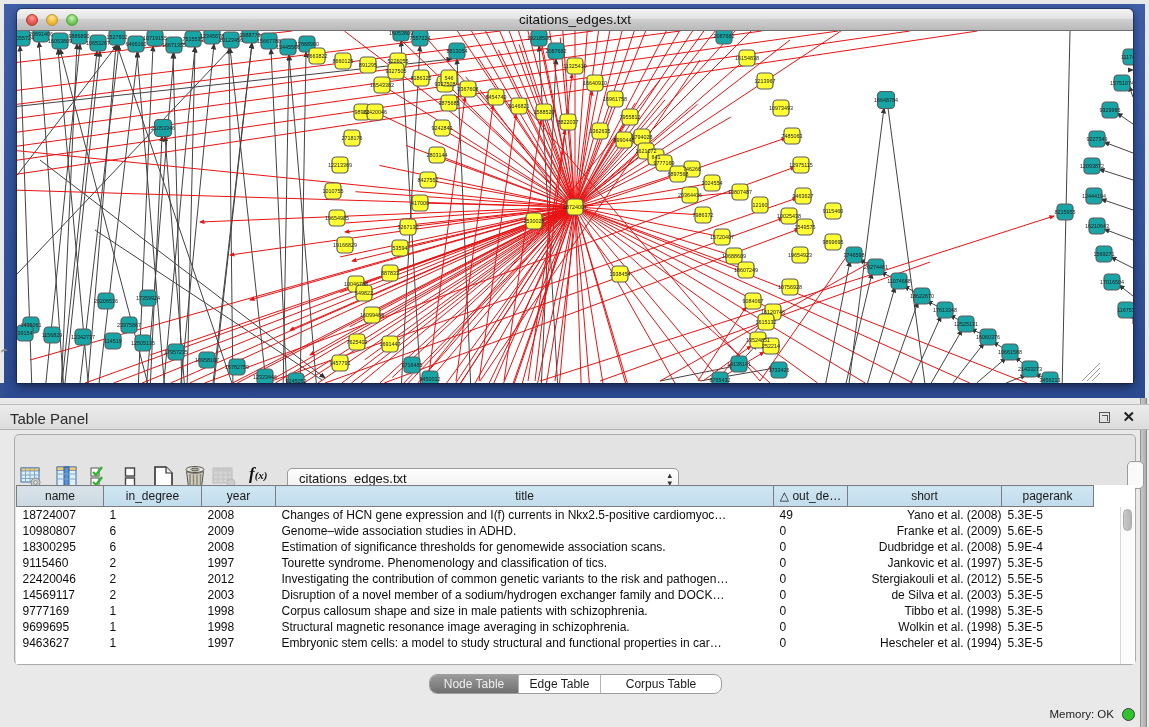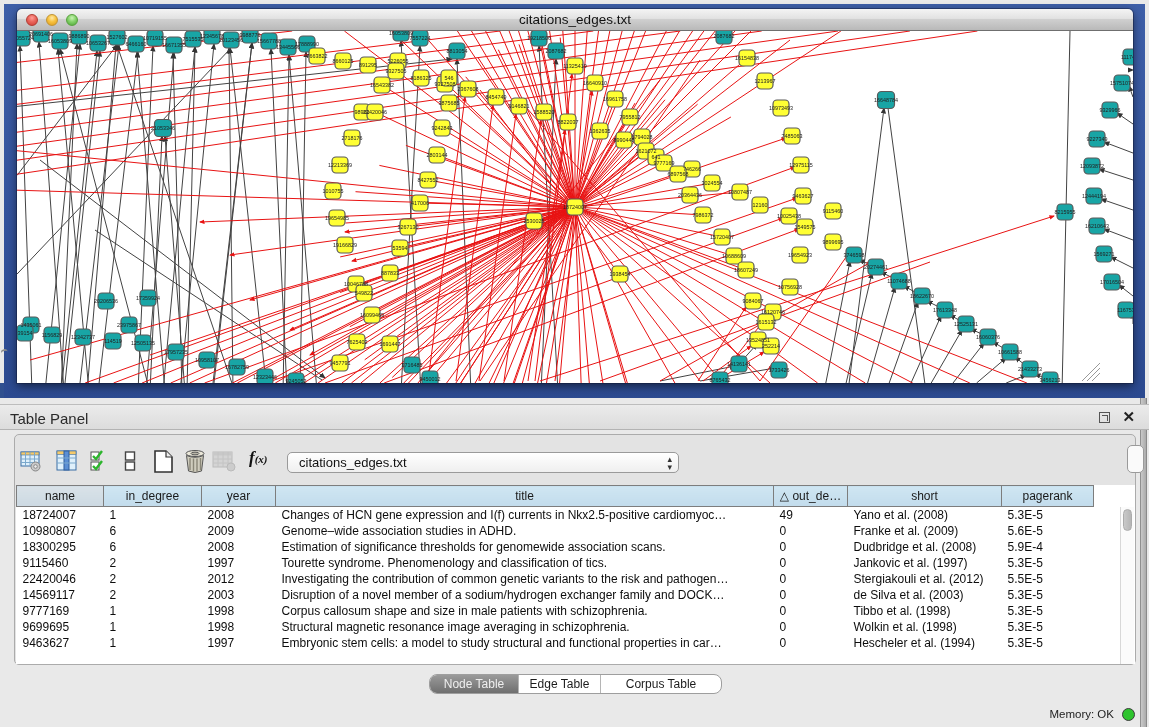--- a/index.html
+++ b/index.html
@@ -12,30 +12,30 @@
 #tl3{left:49px;background:radial-gradient(circle at 50% 30%,#c8f3b4 0%,#84d26a 45%,#4ba435 100%);border:1px solid #59a23f}
 #canvas{height:352px;background:#fff;overflow:hidden}
 #tablepanel{position:absolute;left:0;top:398px;width:1149px;height:329px;background:#e9e9e9}
 #tpbar{position:absolute;left:0;top:6px;width:1149px;height:26px;background:linear-gradient(180deg,#ebebeb,#dcdcdc);border-top:1px solid #bdbdbd;border-bottom:1px solid #b3b3b3}
 #tpbar span{position:absolute;left:10px;top:5px;font-size:15px;color:#2b2b2b}
 #rstrip{position:absolute;left:1140px;top:0px;width:7px;height:329px;background:linear-gradient(90deg,#c9c9c9,#ababab);border-left:1px solid #909090;border-right:1px solid #8a8a8a}
 #floatico{position:absolute;right:39px;top:7px;width:11px;height:11px;border:1px solid #555}
 #floatico:before{content:"";position:absolute;left:2px;top:2px;width:5px;height:5px;border-top:1px solid #555;border-right:1px solid #555}
 #closex{position:absolute;right:14px;top:3px;font-size:15px;font-weight:bold;color:#222}
 #container{position:absolute;left:14px;top:36px;width:1122px;height:231px;background:#e3e3e3;border:1px solid #ababab;border-radius:5px}
-#toolbar{position:absolute;left:0;top:0;width:100%;height:50px}
+#toolbar{position:absolute;left:0;top:16px;width:100%;height:50px}
 .ticon{position:absolute;top:15px}
 #combo{position:absolute;left:272px;top:17px;width:392px;height:21px;background:linear-gradient(180deg,#ffffff,#efefef);border:1px solid #9a9a9a;border-radius:5px;font-size:13px;color:#111;line-height:19px;padding-left:11px}
 #combo .st{position:absolute;right:6px;top:2px;font-size:9px;color:#333;line-height:8px;text-align:center}
 #rfrag{position:absolute;left:1112px;top:10px;width:17px;height:28px;background:#fafafa;border:1px solid #9a9a9a;border-radius:5px}
 #tablewrap{position:absolute;left:1px;top:50px;width:1119px;height:179px;background:#fff;overflow:hidden}
 table{border-collapse:collapse;table-layout:fixed;width:1076px;font-size:12px;color:#0d0d0d}
 th{height:21px;background:linear-gradient(180deg,#cfe6f2,#c2dcec);border:1px solid #7d7d7d;font-weight:normal;font-size:12px;color:#1a1a1a;overflow:hidden;white-space:nowrap}
 td{height:16px;padding:0 0 0 6px;overflow:hidden;white-space:nowrap}
-td.c1{width:81px}td.c2{width:92px}td.c3{width:68px}td.c4{width:492px}td.c5{width:68px}td.c6{width:148px;text-align:left}td.c7{width:86px}
+td.c1{width:81px}td.c2{width:92px}td.c3{width:68px}td.c4{width:492px}td.c5{width:68px}td.c6{width:148px;text-align:right}td.c7{width:86px}
 th.h1{width:87px;background:linear-gradient(180deg,#d9e2e8,#ccd9e2)}th.h2{width:98px}th.h3{width:74px}th.h4{width:498px}th.h5{width:74px}th.h6{width:154px}th.h7{width:92px}
 #vscroll{position:absolute;left:1105px;top:72px;width:14px;height:157px;background:#fbfbfb;border-left:1px solid #d8d8d8}
 #vthumb{position:absolute;left:2px;top:2px;width:9px;height:22px;background:linear-gradient(90deg,#c9c9c9,#b5b5b5);border-radius:5px;border:1px solid #ababab}
 #segs{position:absolute;left:429px;top:276px;height:20px;display:flex;border:1px solid #9e9e9e;border-radius:8px;overflow:hidden;background:#fff}
 .seg{font-size:12px;color:#1c1c1c;line-height:18px;text-align:center;border-right:1px solid #b5b5b5}
 .seg.on{background:linear-gradient(180deg,#9a9a9a,#6f6f6f);color:#efefef}
 #mem{position:absolute;right:35px;top:310px;font-size:11.5px;color:#222}
 #memdot{position:absolute;right:14px;top:310px;width:13px;height:13px;border-radius:50%;background:#2ec42e;border:1.5px solid #3c3c3c}
 #notch{position:absolute;left:571px;top:399px;width:0;height:0;border-left:4px solid transparent;border-right:4px solid transparent;border-top:5px solid #9a9a9a}
 </style></head><body>

